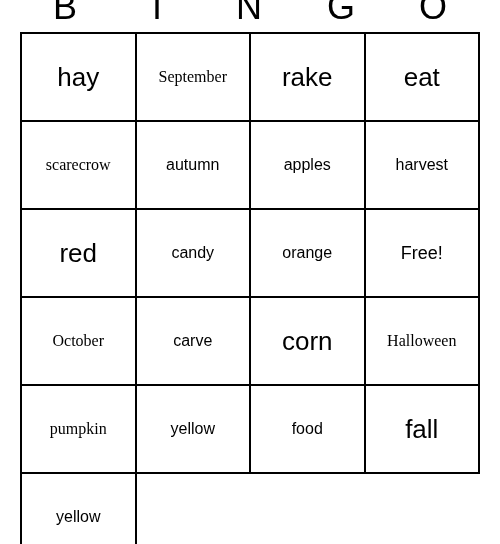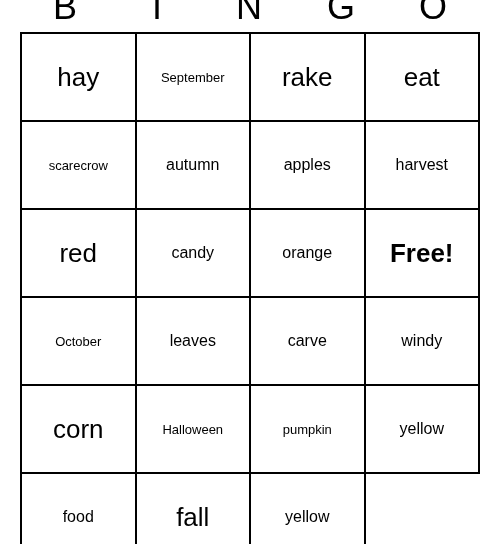--- a/index.html
+++ b/index.html
@@ -53,32 +53,33 @@
       min-height: 88px;
       padding: 6px 4px;
     }
 
     .cell-large {
       font-size: 26px;
       font-weight: normal;
     }
 
     .cell-small {
-      font-size: 13px;
+      font-size: 16px;
       font-weight: normal;
+      font-family: Liberation Serif, serif;
     }
 
     .cell-medium {
       font-size: 16px;
       font-weight: normal;
     }
 
     .cell-free {
-      font-size: 26px;
-      font-weight: bold;
+      font-size: 18px;
+      font-weight: normal;
     }
   </style>
 </head>
 <body>
 
 <div class="bingo-card">
   <div class="bingo-header">
   <div class="bingo-header-cell">B</div>
       <div class="bingo-header-cell">I</div>
       <div class="bingo-header-cell">N</div>
@@ -119,27 +120,21 @@
       <div class="bingo-cell">
         <span class="cell-medium">orange</span>
       </div>
       <div class="bingo-cell">
         <span class="cell-free">Free!</span>
       </div>
       <div class="bingo-cell">
         <span class="cell-small">October</span>
       </div>
       <div class="bingo-cell">
-        <span class="cell-medium">leaves</span>
-      </div>
-      <div class="bingo-cell">
         <span class="cell-medium">carve</span>
-      </div>
-      <div class="bingo-cell">
-        <span class="cell-medium">windy</span>
       </div>
       <div class="bingo-cell">
         <span class="cell-large">corn</span>
       </div>
       <div class="bingo-cell">
         <span class="cell-small">Halloween</span>
       </div>
       <div class="bingo-cell">
         <span class="cell-small">pumpkin</span>
       </div>

